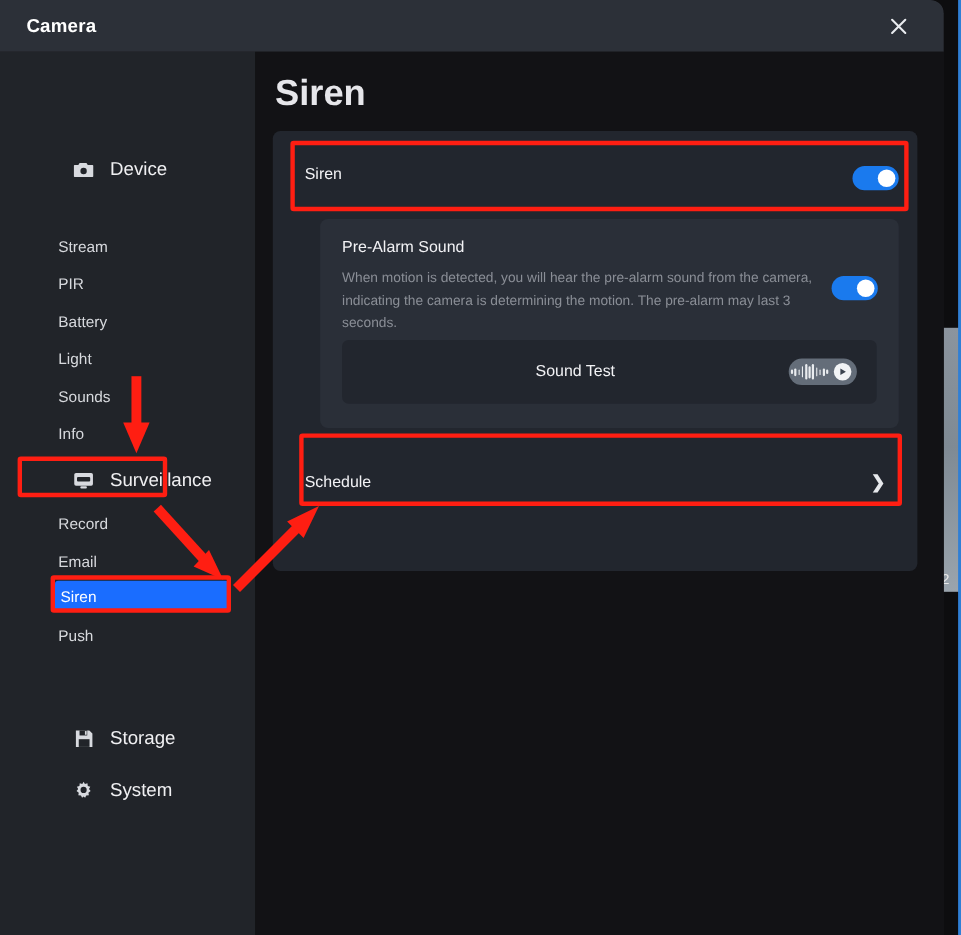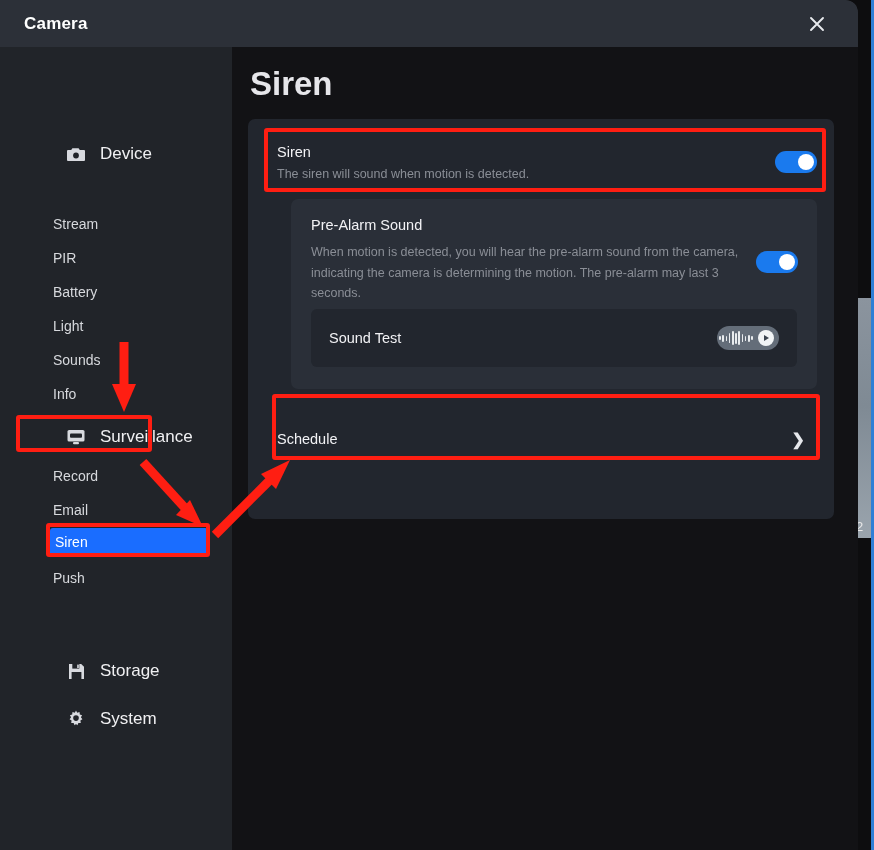--- a/index.html
+++ b/index.html
@@ -130,21 +130,21 @@
 
   .soundtest {
     position:absolute; left:20px; top:110px;
     width:486px; height:58px;
     background:#22262e;
     border-radius:6px;
     display:flex; align-items:center;
     padding:0 18px;
     cursor:pointer;
   }
-  .soundtest-label { font-size:14.5px; color:#f2f2f5; flex:1 1 auto; }
+  .soundtest-label { font-size:14.5px; color:#f2f2f5; flex:1 1 auto;text-align:center; }
   .play-pill {
     width:62px; height:24px;
     background:#646d79; border-radius:12px;
     display:flex; align-items:center; justify-content:center;
     gap:5px; padding-right:3px;
   }
   .wave { display:flex; align-items:center; gap:1.5px; height:14px; }
   .wave i { display:block; width:1.7px; background:#e9ecef; border-radius:1px; }
   .play-circle {
     width:16px; height:16px; border-radius:50%;
@@ -295,21 +295,20 @@
 
     <div class="content">
 
       <div class="page-title">Siren</div>
 
       <div class="panel">
 
         <div class="row-siren">
           <div class="txt">
             <div class="siren-title">Siren</div>
-            <div class="siren-desc">The siren will sound when motion is detected.</div>
           </div>
           <div class="toggle">
             <span class="knob"></span>
           </div>
         </div>
 
         <div class="card">
           <div class="card-head">
             <div class="card-title">Pre-Alarm Sound</div>
             <div class="card-desc">When motion is detected, you will hear the pre-alarm sound from the camera, indicating the camera is determining the motion. The pre-alarm may last 3 seconds.</div>

